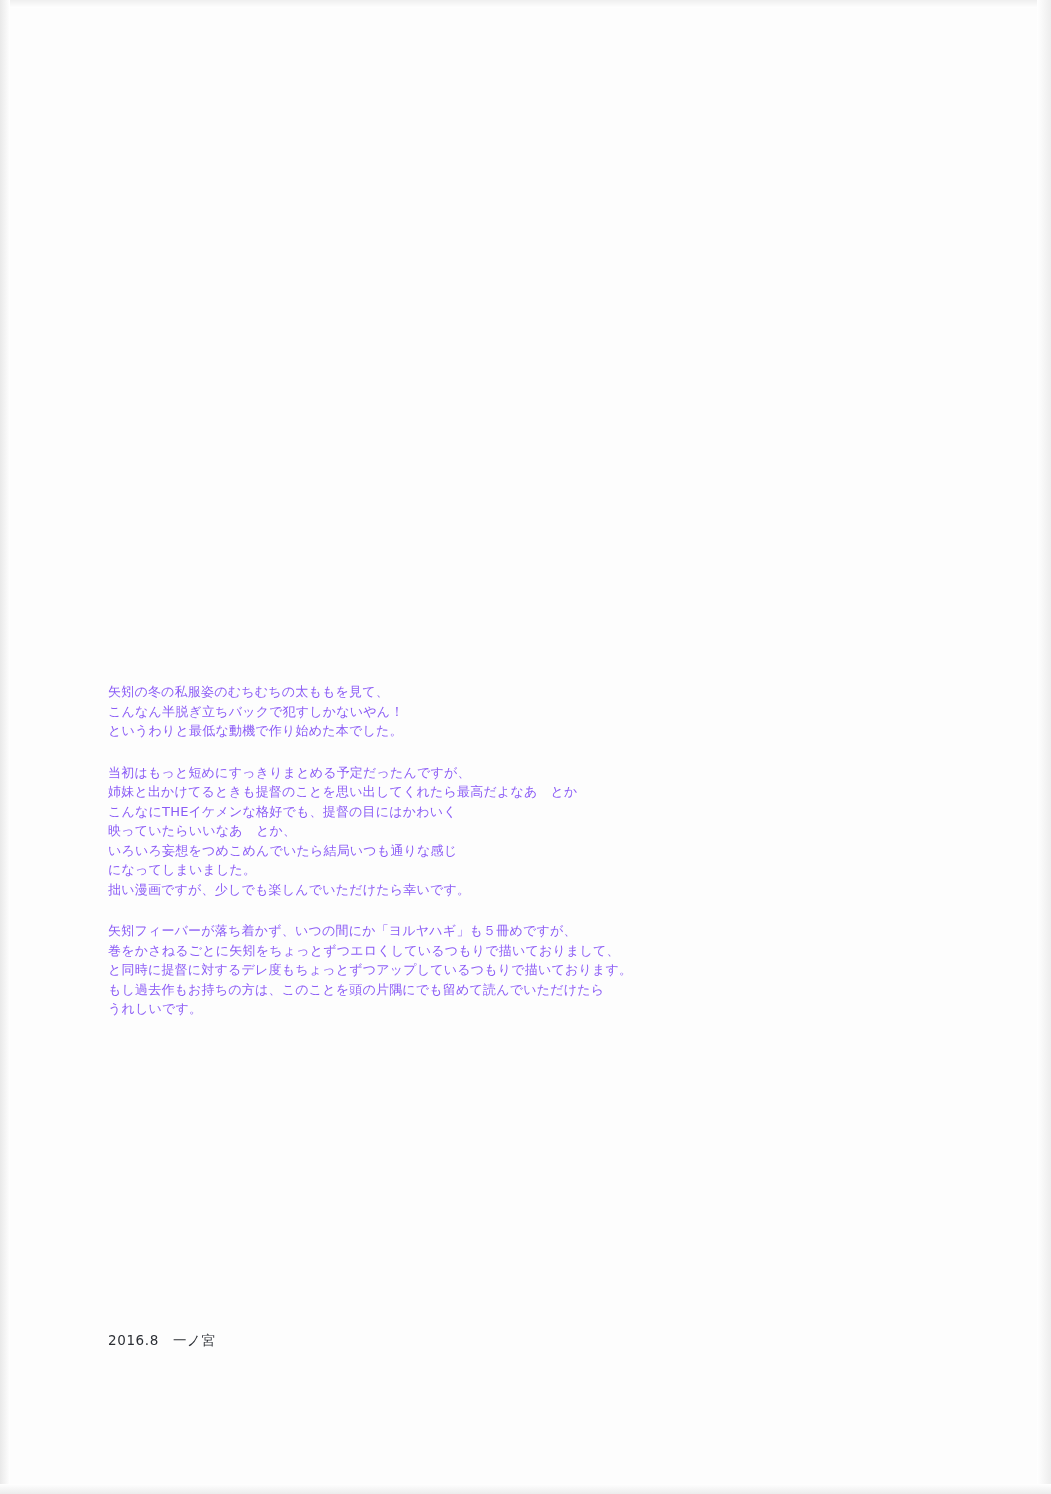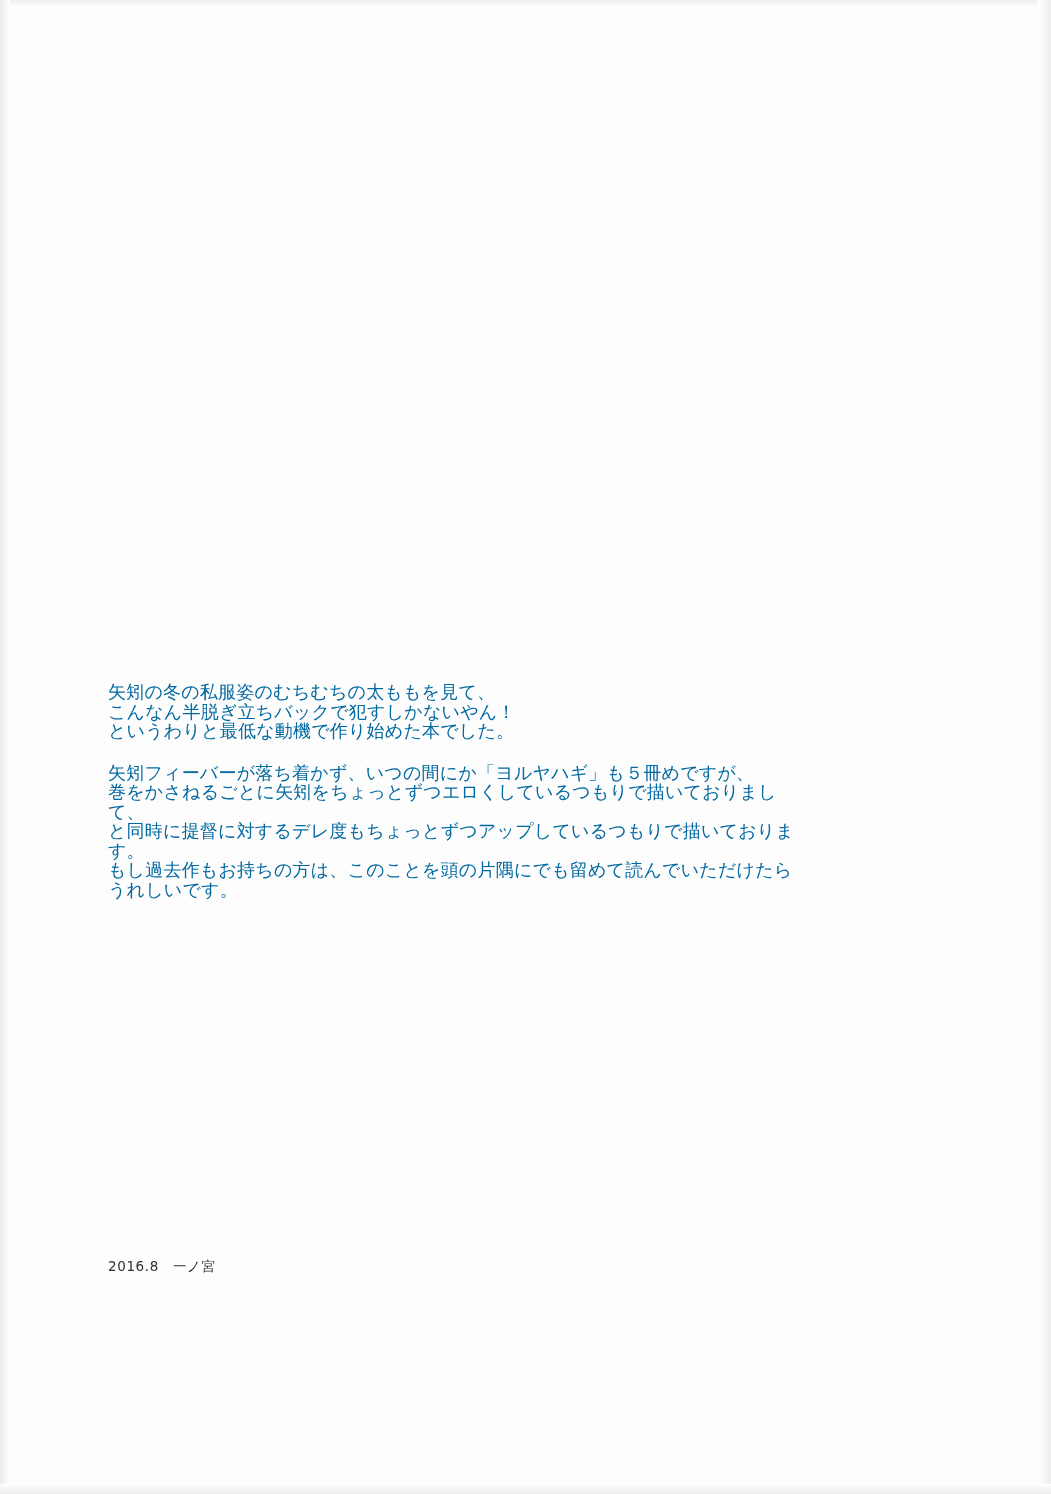--- a/index.html
+++ b/index.html
@@ -59,52 +59,59 @@
 
   .afterword {
     position: absolute;
     left: 108px;
     top: 682px;
     width: 700px;
   }
   .para {
     margin: 0 0 22px 0;
     font-family: "DejaVu Sans", "Liberation Sans", sans-serif;
-    font-size: 18px;
+    font-size: 13px;
     line-height: 19.5px;
-    color: #0369a1;
+    color: #8b5cf6;
     letter-spacing: 0.2px;
     white-space: pre-line;
   }
   .para.gap-large {
     margin-bottom: 67px;
   }
   .signature {
     position: absolute;
     left: 108px;
-    top: 1258px;
+    top: 1332px;
     font-family: "DejaVu Sans", "Liberation Sans", sans-serif;
     font-size: 13.5px;
     color: #2c2f35;
     letter-spacing: 0.6px;
   }
 </style>
 </head>
 <body>
 
 <div class="page">
   <div class="edge-top"></div>
   <div class="edge-left"></div>
   <div class="edge-right"></div>
   <div class="edge-bottom"></div>
 
   <div class="afterword">
     <p class="para">矢矧の冬の私服姿のむちむちの太ももを見て、
 こんなん半脱ぎ立ちバックで犯すしかないやん！
 というわりと最低な動機で作り始めた本でした。</p>
+    <p class="para">当初はもっと短めにすっきりまとめる予定だったんですが、
+姉妹と出かけてるときも提督のことを思い出してくれたら最高だよなあ　とか
+こんなにTHEイケメンな格好でも、提督の目にはかわいく
+映っていたらいいなあ　とか、
+いろいろ妄想をつめこめんでいたら結局いつも通りな感じ
+になってしまいました。
+拙い漫画ですが、少しでも楽しんでいただけたら幸いです。</p>
     <p class="para gap-large">矢矧フィーバーが落ち着かず、いつの間にか「ヨルヤハギ」も５冊めですが、
 巻をかさねるごとに矢矧をちょっとずつエロくしているつもりで描いておりまして、
 と同時に提督に対するデレ度もちょっとずつアップしているつもりで描いております。
 もし過去作もお持ちの方は、このことを頭の片隅にでも留めて読んでいただけたら
 うれしいです。</p>
   </div>
 
   <div class="signature">2016.8　一ノ宮</div>
 </div>
 

